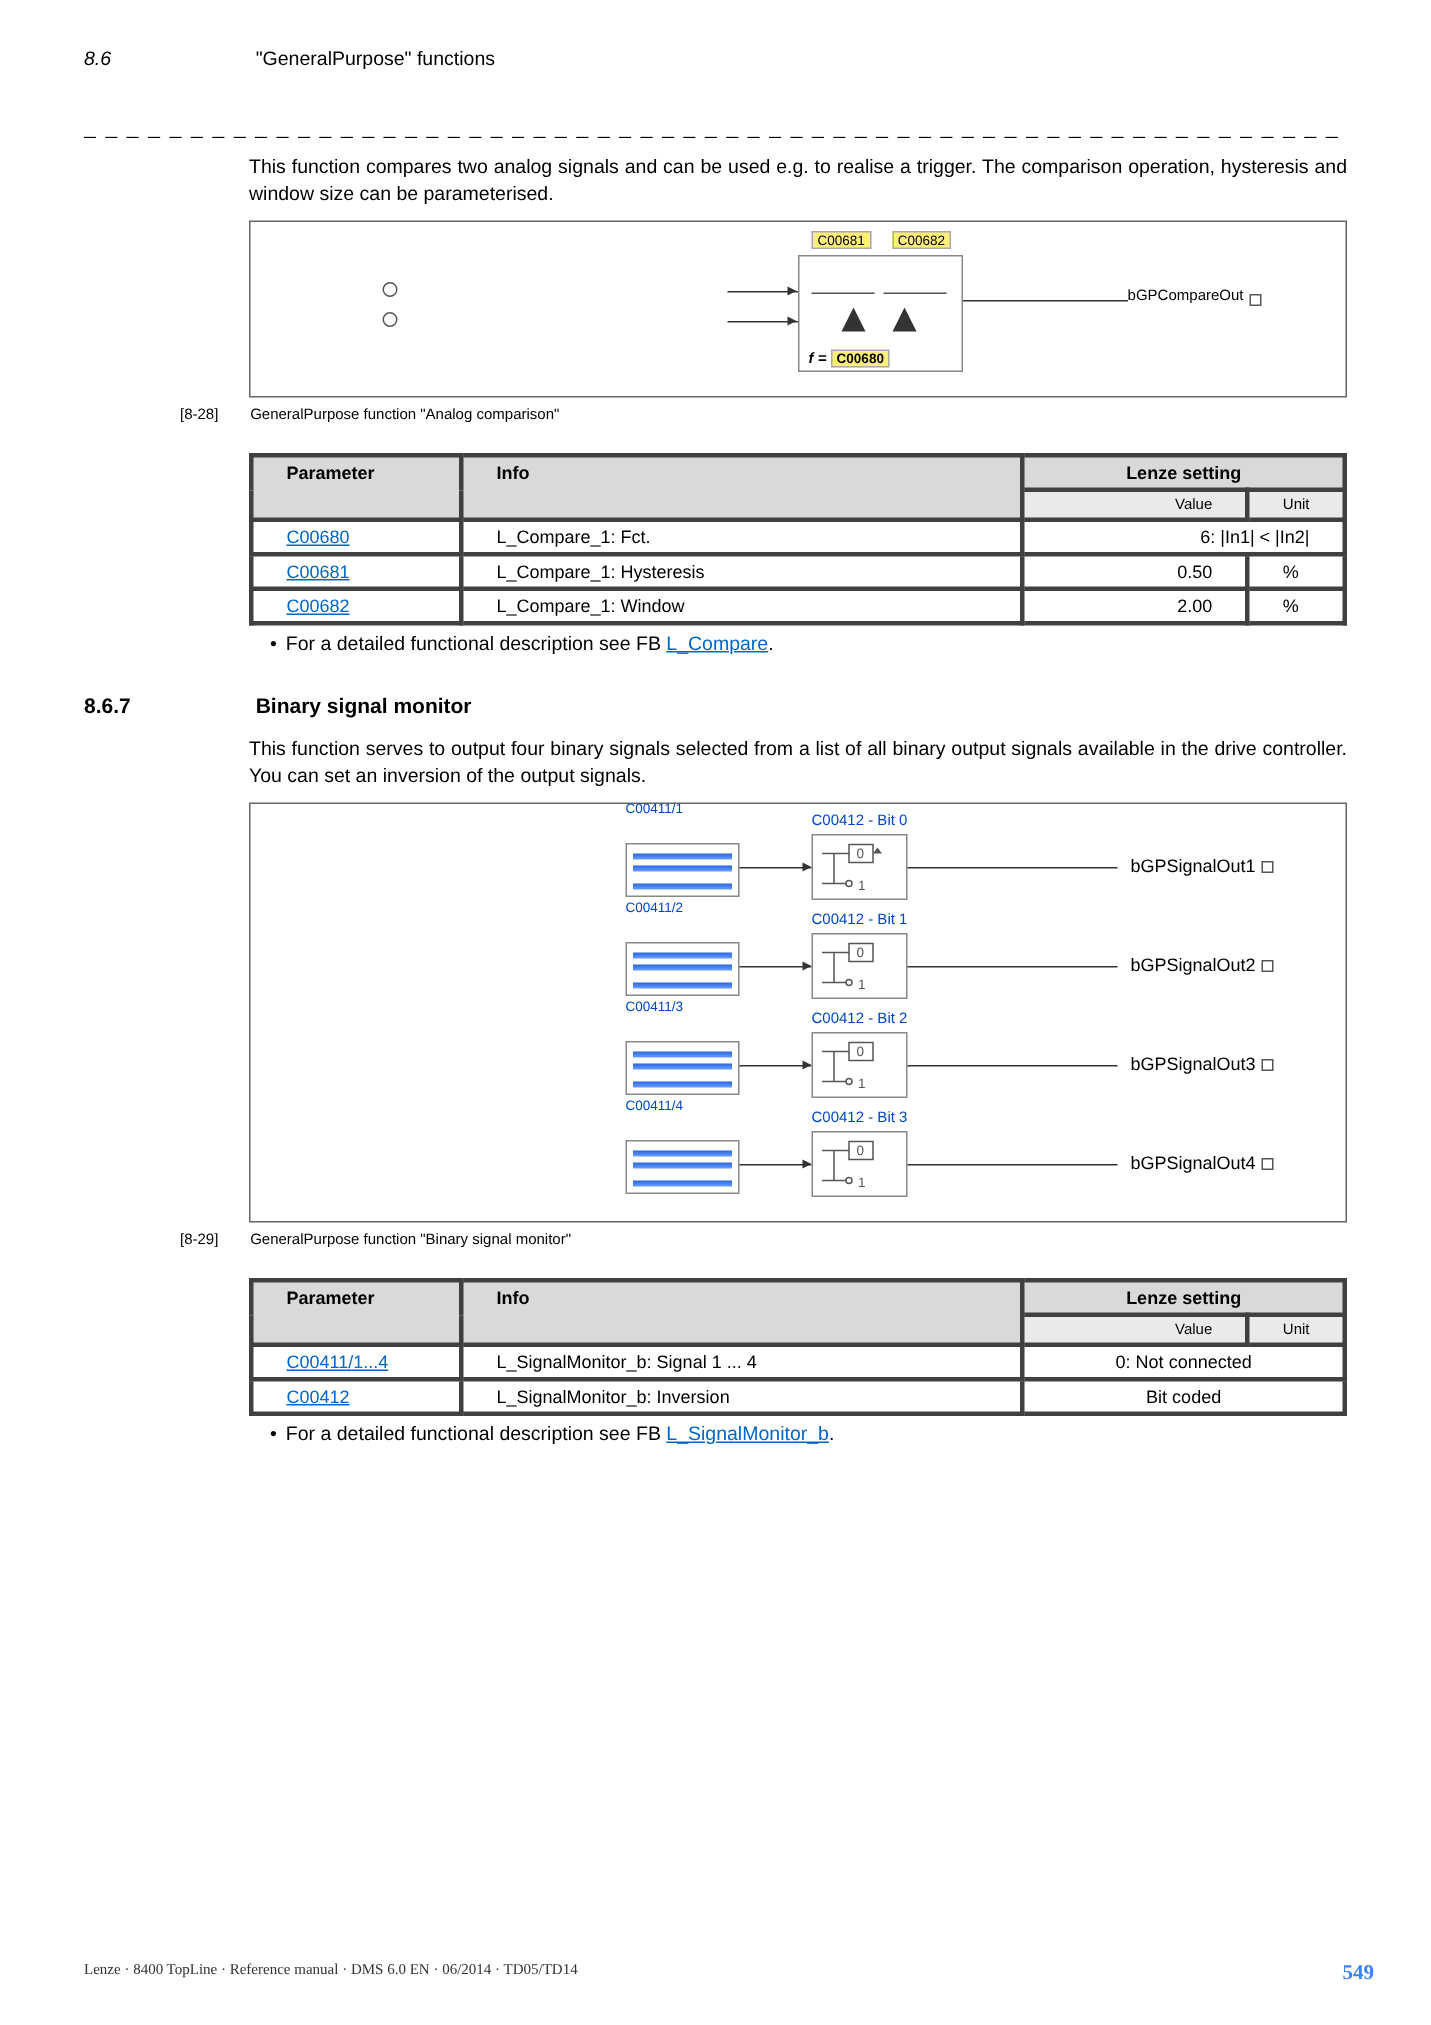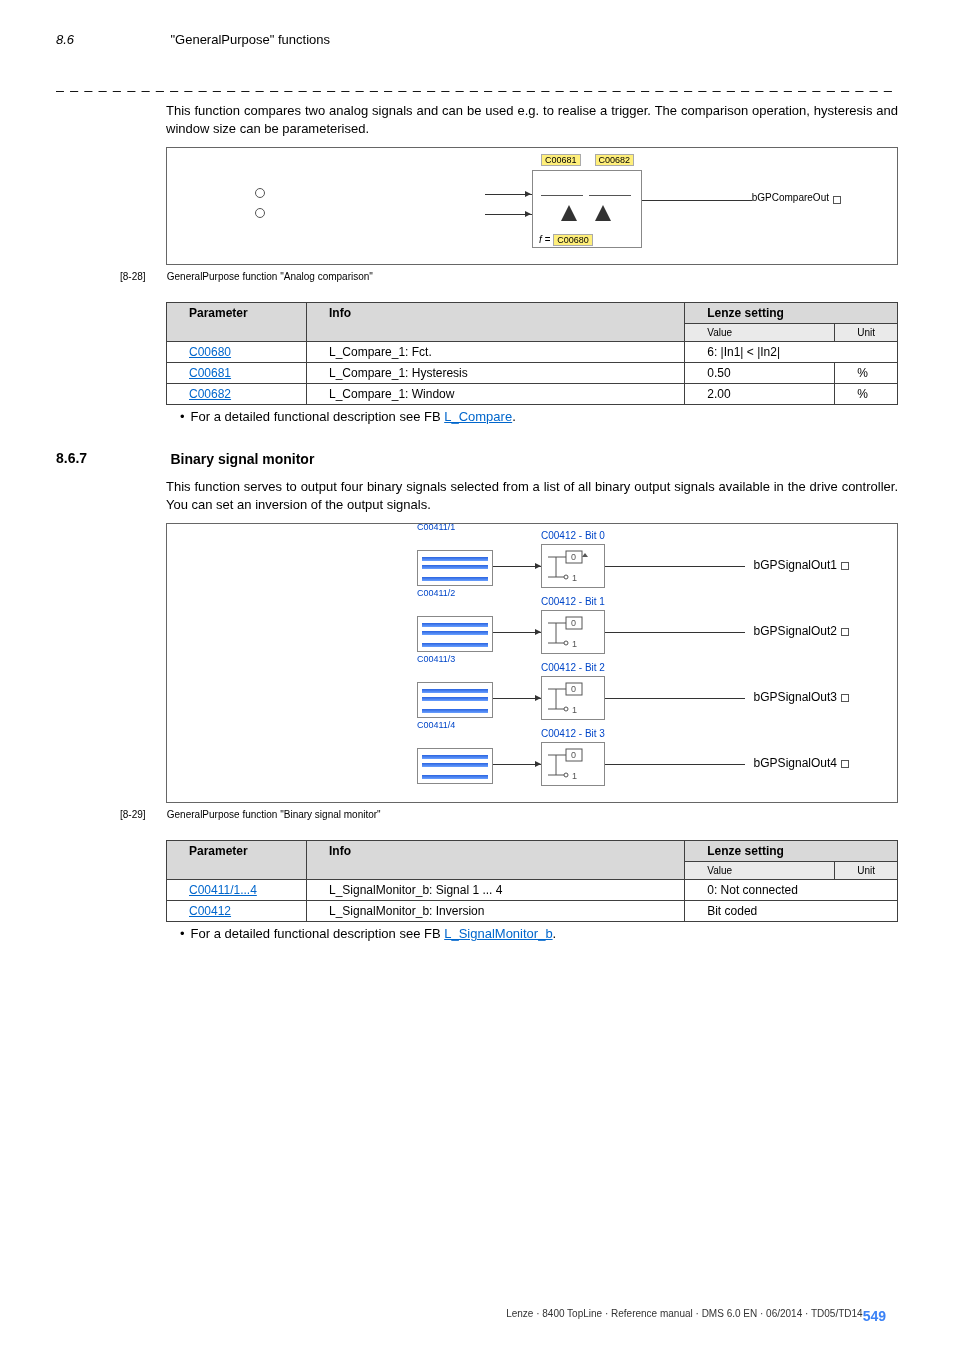--- a/index.html
+++ b/index.html
@@ -85,64 +85,65 @@
   }
   .caption .cn { display:inline-block; width: 44px; margin-left: 64px; }
   .ptable {
     margin-left: 110px;
     width: calc(100% - 110px);
     border-collapse: collapse;
     margin-top: 20px;
     font-size: 12px;
   }
   .ptable th, .ptable td {
-    border: 1px solid #404040;
+    border: 3px solid #404040;
     padding: 3px 22px;
     vertical-align: top;
   }
   .ptable th {
     background: #d9d9d9;
     text-align: left;
     font-weight: 700;
   }
-  .ptable th.center, .ptable td.center { }
-  .ptable td.right { }
+  .ptable th.center, .ptable td.center { text-align: center; }
+  .ptable td.right { text-align: right; }
   .ptable td.link { color: #0066cc; text-decoration: underline; }
   .ptable .subhdr td { background: #eaeaea; font-size: 10px; }
   .bullet {
     margin-left: 124px;
     font-size: 13px;
     margin-top: 4px;
   }
   .bullet .dot { margin-right: 6px; }
   .lnk { color: #0066cc; text-decoration: underline; }
   .footer {
     position: absolute;
     bottom: 26px;
     left: 56px;
-    right: 68px;
+    right: 38px;
     font-size: 10px;
     color: #333;
     display: flex;
-    justify-content: flex-end;
+    justify-content: space-between;
+    font-family: Liberation Serif, serif;
   }
   .pnum { font-size: 14px; font-weight: 700; color: #3b82f6; }
 
   
   .f1-inbox {
     position:absolute; left:98px; top:36px; width:220px; height:40px;
     border:1px solid #888;
   }
   .f1-inrow { display:flex; height:20px; align-items:center; border-bottom:1px solid #aaa; }
   .f1-inrow:last-child{border-bottom:none;}
   .f1-inlbl { font-size:10px; color:#000; flex:1; padding-left:4px; }
   .f1-incode { font-size:9px; background:#ffef7a; border:1px solid #aaa; padding:0 3px; margin-right:3px; }
   .f1-circle { position:absolute; left:88px; width:10px; height:10px; border:1.2px solid #555; border-radius:50%; background:#fff; }
   .f1-funcbox { position:absolute; left:365px; top:22px; width:110px; height:78px; border:1px solid #888; }
-  .f1-funcbot { position:absolute; bottom:2px; left:6px; font-size:10px; font-style:italic; }
+  .f1-funcbot { position:absolute; bottom:2px; left:6px; font-size:10px; font-style:italic;font-weight:bold; }
   .f1-funcbot .eq { font-style:normal; }
   .f1-code { font-size:9px; background:#ffef7a; border:1px solid #aaa; padding:0 3px; }
   .f1-topcodes { position:absolute; left:374px; top:6px; display:flex; gap:14px; }
   .f1-out { position:absolute; right:68px; top:44px; font-size:10px; }
   .f1-outport { position:absolute; right:56px; top:48px; width:8px; height:8px; border:1.2px solid #555; background:#fff; }
   .f1-wire { position:absolute; height:1px; background:#333; }
   .f1-arr { position:absolute; width:0;height:0;border-top:3px solid transparent;border-bottom:3px solid transparent;border-left:6px solid #333; }
 
   
   .f1-tri { position:absolute; left:28px; top:34px; width:0;height:0;

